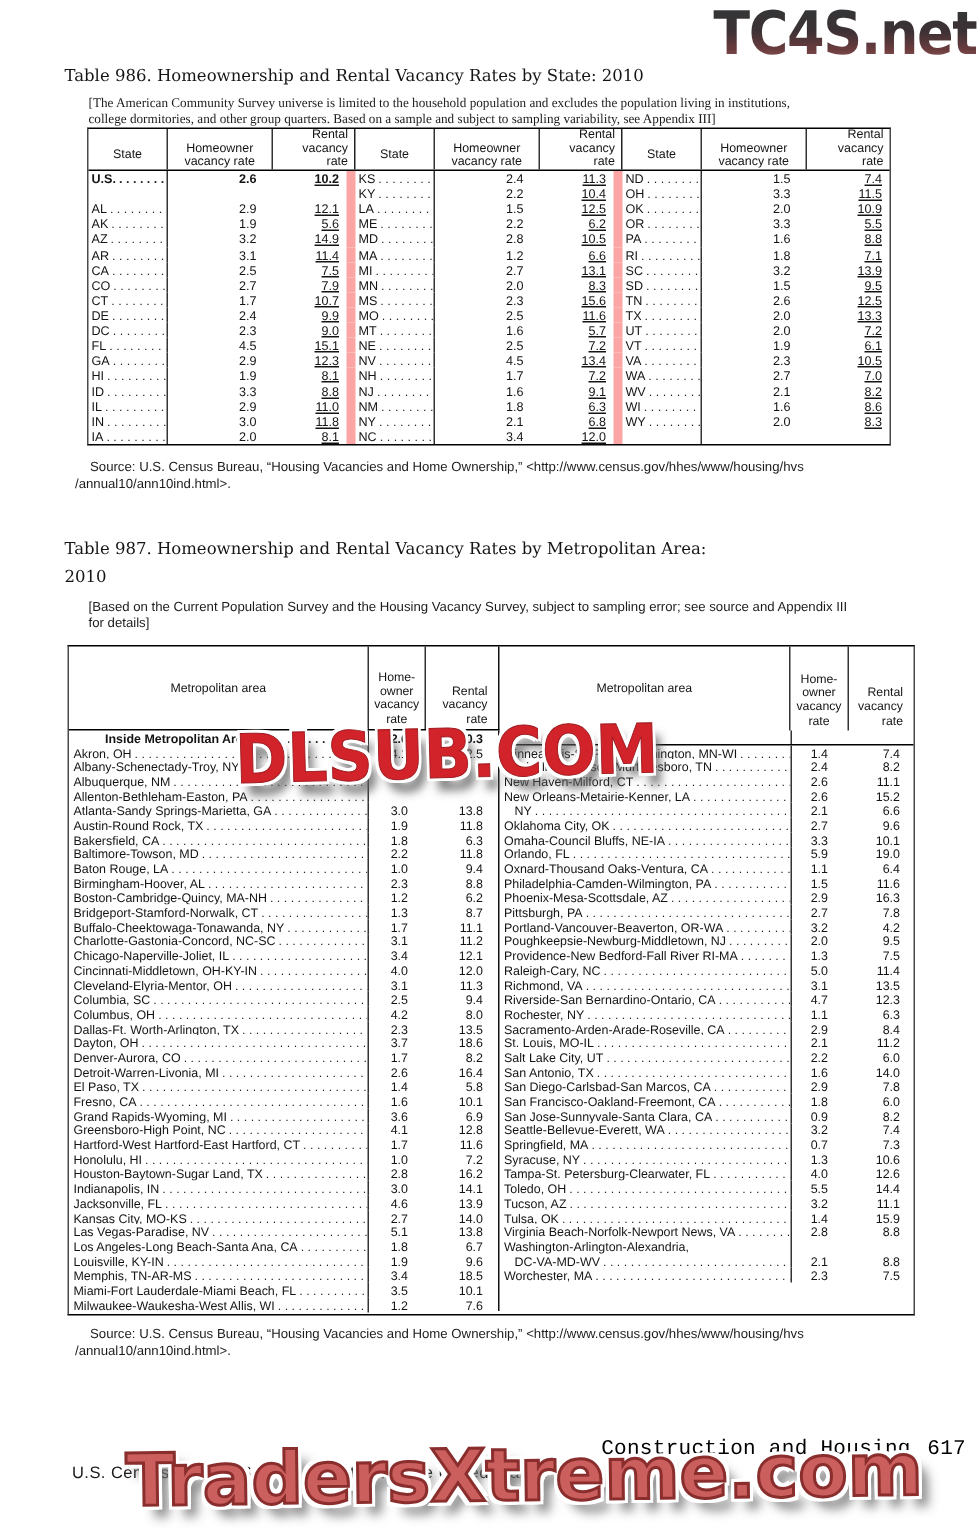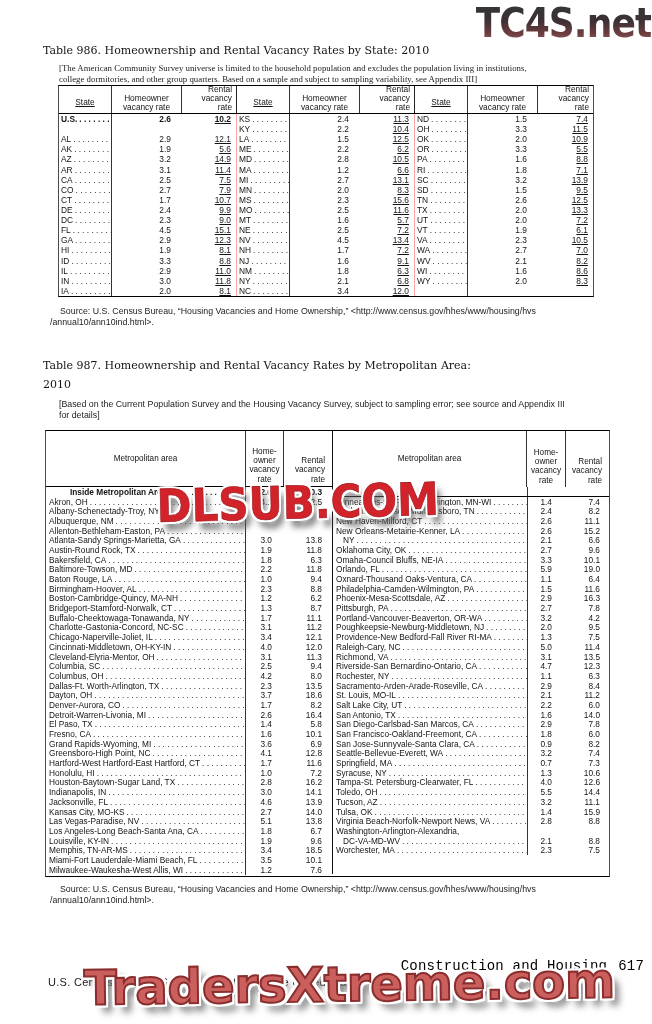--- a/index.html
+++ b/index.html
@@ -45,27 +45,27 @@
   
   #t986{position:absolute;left:58px;top:85px;width:536px;box-sizing:border-box;
     border-top:1.6px solid #000;border-bottom:1.4px solid #000;
     border-left:1px solid #4a4a4a;border-right:1px solid #4a4a4a;
     font-size:8.4px;}
   #t986 .hdr{display:flex;height:27px;border-bottom:1px solid #000;
     font-size:8.3px;line-height:8.9px;}
   .hg{display:flex;width:178px;box-sizing:border-box;border-right:1px solid #222;}
   .hg.last{border-right:none;}
   .hg .hstate{width:53px;display:flex;align-items:flex-end;justify-content:center;
-    padding-bottom:6px;border-right:0.8px solid #333;box-sizing:border-box;text-decoration:underline;}
+    padding-bottom:6px;border-right:0.8px solid #333;box-sizing:border-box;}
   .hg .hho{width:70px;display:flex;align-items:flex-end;justify-content:center;
     text-align:center;padding-bottom:1px;border-right:0.8px solid #333;box-sizing:border-box;}
   .hg .hrv{flex:1;display:flex;align-items:flex-end;justify-content:flex-end;
     text-align:right;padding:0 4px 1px 0;box-sizing:border-box;}
   .r986{display:flex;height:10.12px;align-items:center;}
-  .g{display:flex;width:178px;height:100%;align-items:center;box-sizing:border-box;border-right:1px solid #fca5a5;}
+  .g{display:flex;width:178px;height:100%;align-items:center;box-sizing:border-box;border-right:6px solid #fca5a5;}
   .g.last{border-right:none;}
   .nm{width:53px;height:100%;display:flex;align-items:center;overflow:hidden;
     border-right:0.8px solid #333;box-sizing:border-box;padding-left:2px;}
   .st{white-space:nowrap;}
   .dots{flex:1;min-width:0;overflow:hidden;white-space:nowrap;margin-left:2px;color:#222;}
   .dots::after{content:". . . . . . . . . . . . . . . . . . . . . . . . . . . . . . . . . . . . . . . . . . . . . . . . . . . . . . . . . . . . . . . .";}
   .v{text-align:right;box-sizing:border-box;}
   .ho986{width:70px;padding-right:11px;}
   .rv986{flex:1;padding-right:5px;text-decoration:underline;}
 

